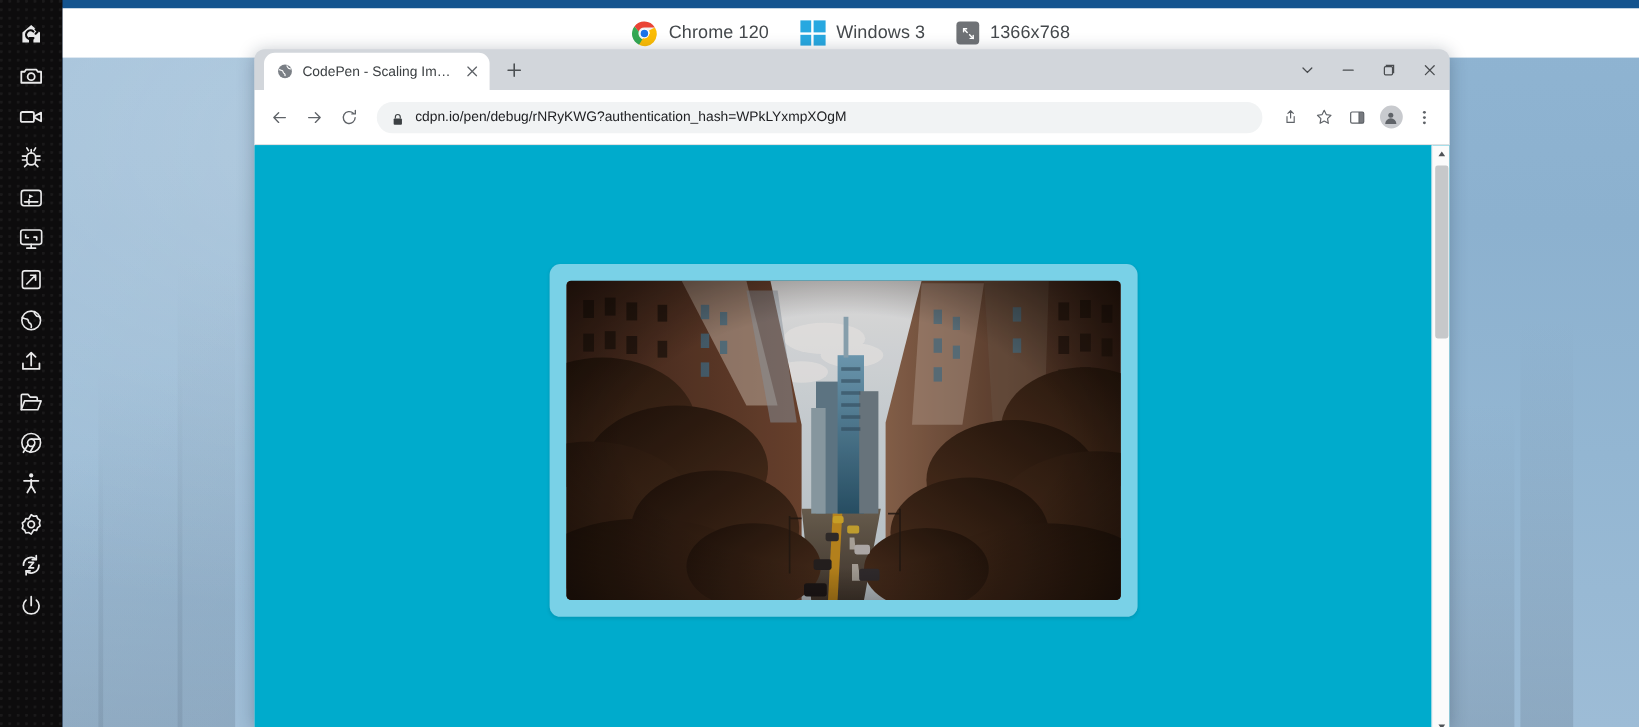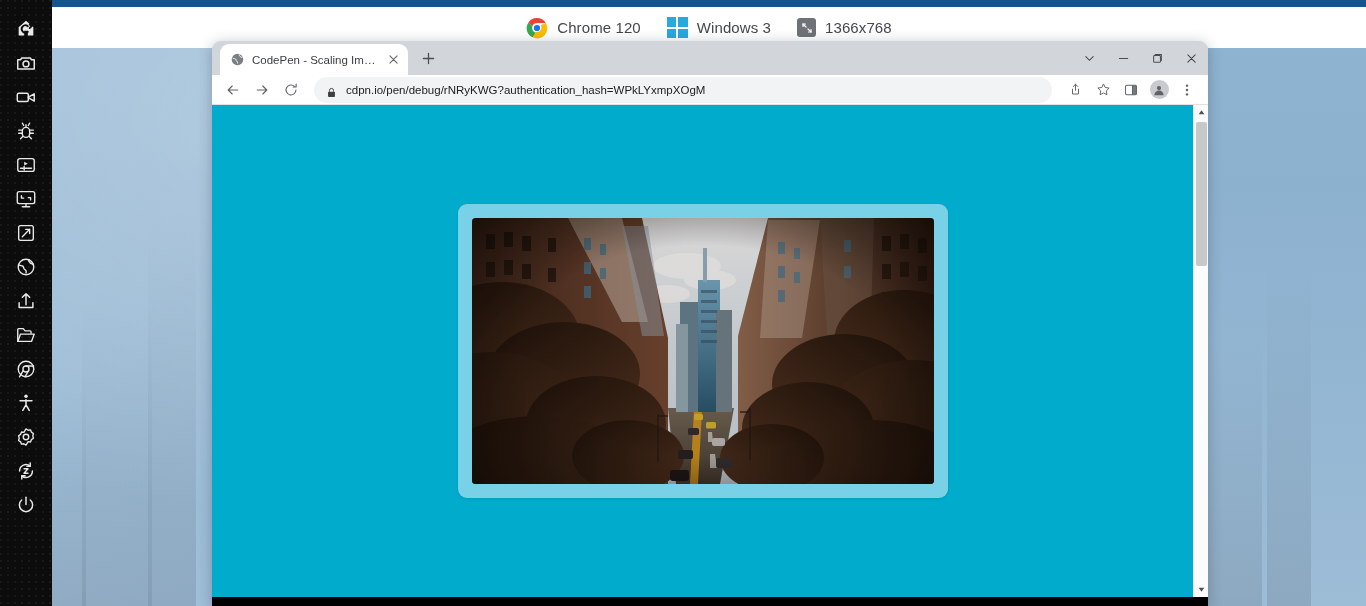--- a/index.html
+++ b/index.html
@@ -102,21 +102,21 @@
   #newtab { width: 27px; height: 27px; margin: 0 0 3px 7px; color:#4b4f52;
             display:flex;align-items:center;justify-content:center;}
   #wincontrols {
     position: absolute; right: 0; top: 0; height: 34px;
     display: flex; align-items: center;
   }
   .wc { width: 34px; height: 34px; display: flex; align-items: center; justify-content: center; color:#4a4d50;}
 
   
   #toolbar {
-    height: 30px; background: #ffffff;
+    height: 46px; background: #ffffff;
     display: flex; align-items: center; padding: 0 8px;
     gap: 3px;
     border-bottom: 1px solid #dfe1e3;
   }
   .tb-btn { width: 26px; height: 26px; display: flex; align-items: center; justify-content: center; color:#5f6368;}
   #omnibox {
     flex: 1; height: 26px; margin: 0 7px;
     background: #f1f3f4; border-radius: 13px;
     display: flex; align-items: center; gap: 8px; padding: 0 12px;
   }

